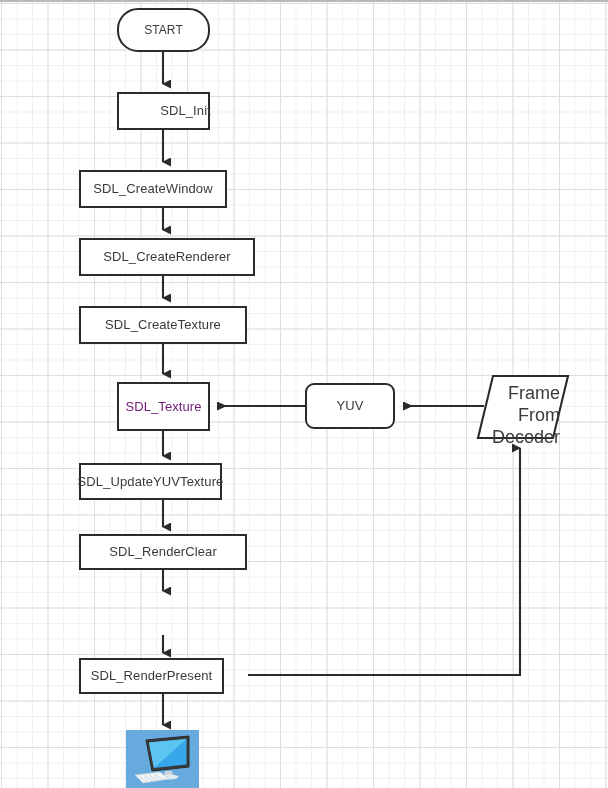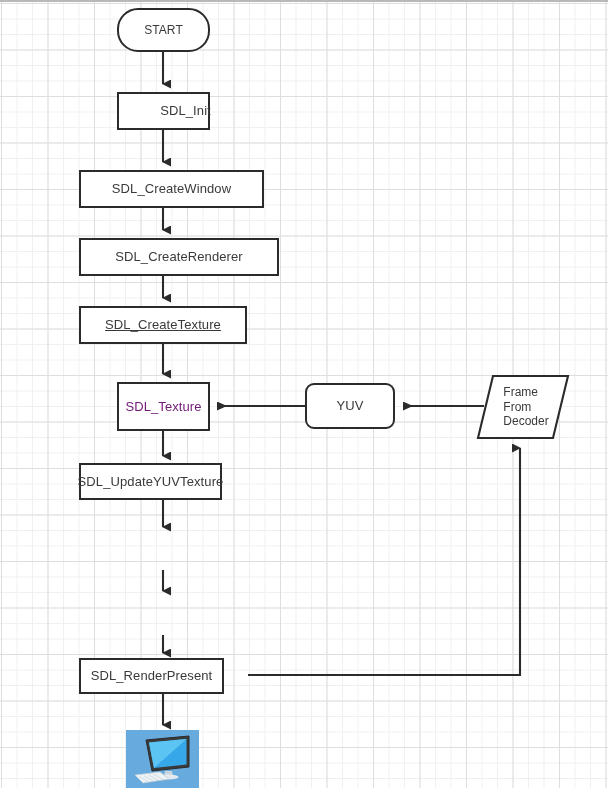--- a/index.html
+++ b/index.html
@@ -74,29 +74,29 @@
   }
   .para-wrap svg {
     position: absolute;
     left: 0;
     top: 0;
     overflow: visible;
   }
   .para-label {
     position: absolute;
     left: 0;
-    top: 0;
+    top: 9px;
     width: 100%;
     height: 100%;
     display: flex;
     align-items: center;
     justify-content: center;
-    text-align: left;
+    text-align: right;
     color: #3a3a3a;
-    font-size: 12px;
+    font-size: 18px;
     line-height: 1.22;
     white-space: pre-line;
     padding-left: 6px;
     box-sizing: border-box;
   }
 
   
   #edges {
     position: absolute;
     left: 0;
@@ -159,40 +159,43 @@
   </svg>
 
   <div class="node terminator" style="left:117px; top:8px; width:93px; height:44px;">
     <span class="node-label">START</span>
   </div>
 
   <div class="node" style="left:117px; top:92px; width:93px; height:38px;padding-left:44px;">
     <span class="node-label">SDL_Init</span>
   </div>
 
-  <div class="node" style="left:79px; top:170px; width:185px; height:38px;">
+  <div class="node" style="left:79px; top:170px; width:148px; height:38px;">
     <span class="node-label">SDL_CreateWindow</span>
   </div>
 
-  <div class="node" style="left:79px; top:238px; width:200px; height:38px;">
+  <div class="node" style="left:79px; top:238px; width:176px; height:38px;">
     <span class="node-label">SDL_CreateRenderer</span>
   </div>
 
-  <div class="node" style="left:79px; top:306px; width:168px; height:38px;text-decoration:underline;">
+  <div class="node" style="left:79px; top:306px; width:168px; height:38px;">
     <span class="node-label">SDL_CreateTexture</span>
   </div>
 
   <div class="node accent" style="left:117px; top:382px; width:93px; height:49px;">
     <span class="node-label">SDL_Texture</span>
   </div>
 
   <div class="node" style="left:79px; top:463px; width:143px; height:37px;">
     <span class="node-label">SDL_UpdateYUVTexture</span>
   </div>
 
+  <div class="node" style="left:79px; top:534px; width:168px; height:36px;">
+    <span class="node-label">SDL_RenderClear</span>
+  </div>
 
 
   <div class="node" style="left:79px; top:658px; width:145px; height:36px;">
     <span class="node-label">SDL_RenderPresent</span>
   </div>
 
   <div class="node" style="left:305px; top:383px; width:90px; height:46px;border-radius:9px;">
     <span class="node-label">YUV</span>
   </div>
 

